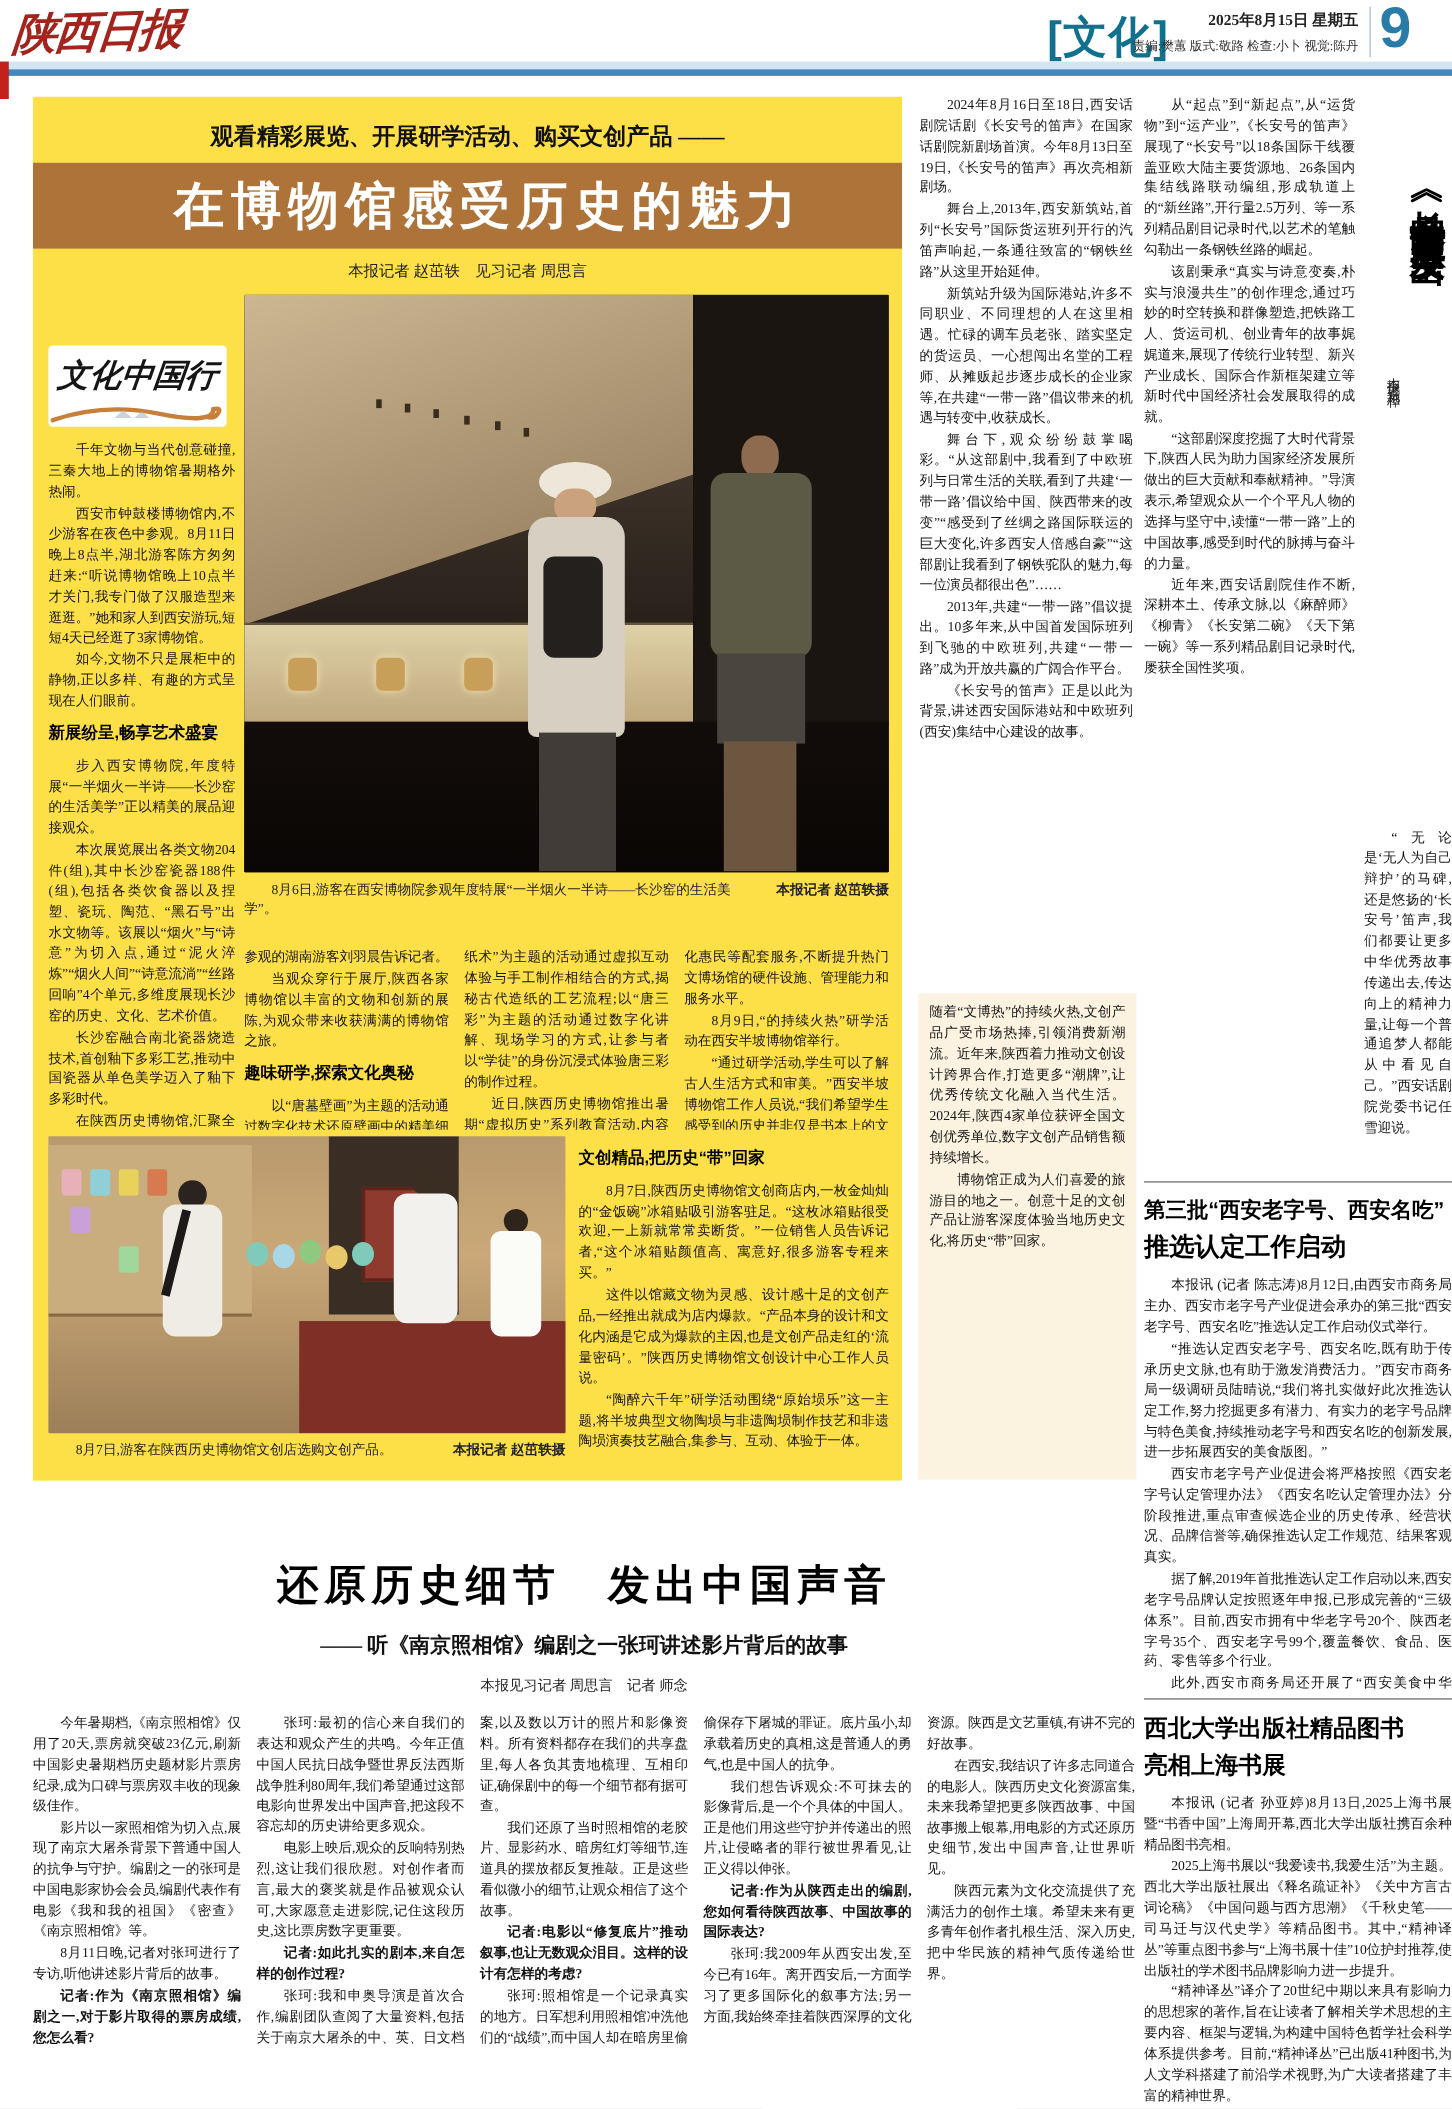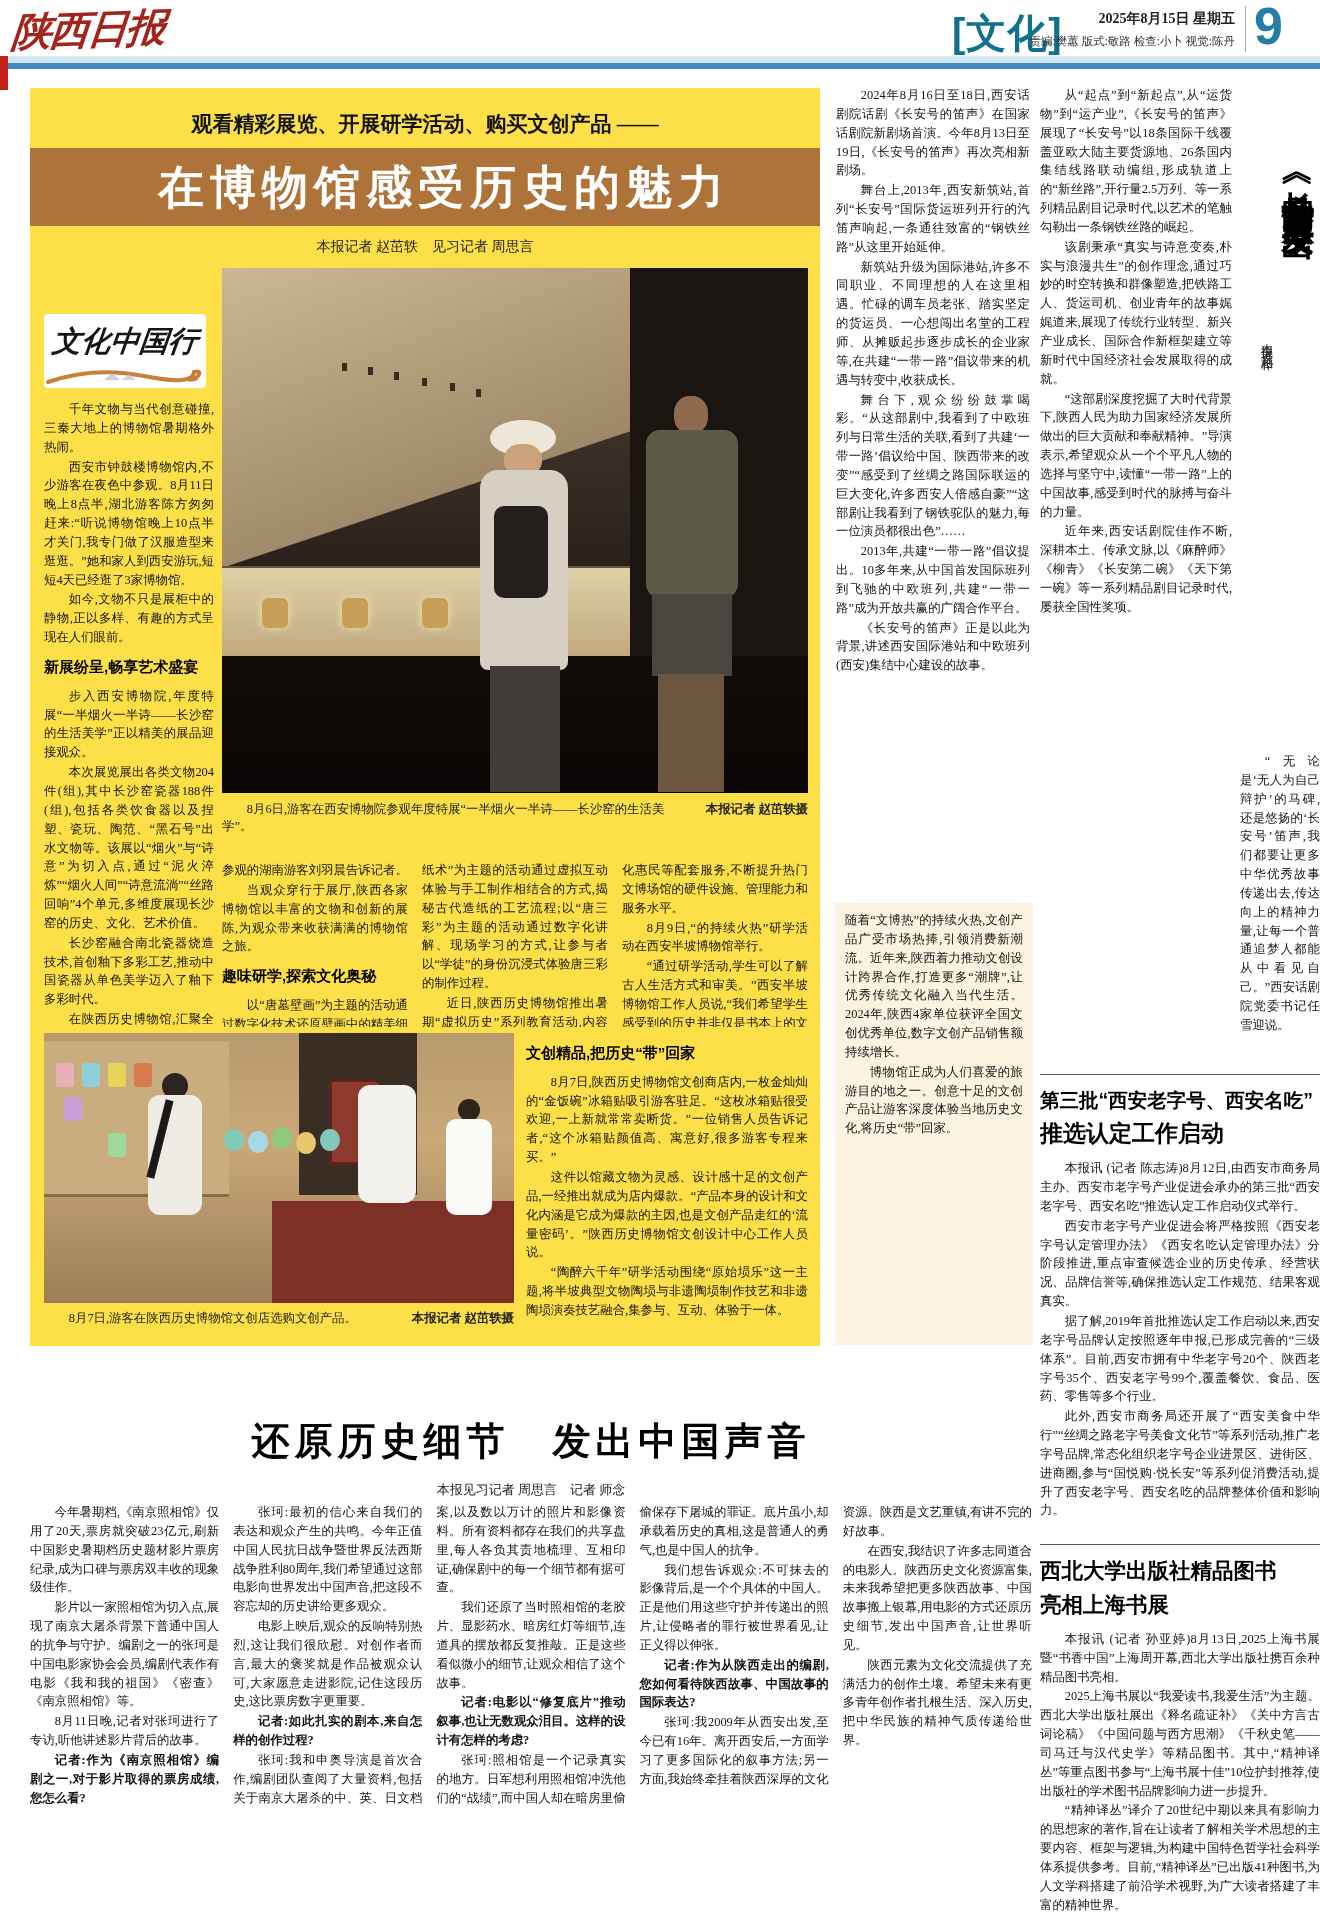--- a/index.html
+++ b/index.html
@@ -234,41 +234,43 @@
   <div class="abs colbox" style="left:1240px;top:752px;width:80px;height:316px;">
       <div class="para p">“无论是‘无人为自己辩护’的马碑,还是悠扬的‘长安号’笛声,我们都要让更多中华优秀故事传递出去,传达向上的精神力量,让每一个普通追梦人都能从中看见自己。”西安话剧院党委书记任雪迎说。</div>
     </div>
 
   <div class="rule" style="left:1040px;top:1074px;width:280px;"></div>
   <div class="abs colbox" style="left:1040px;top:1082px;width:280px;height:458px;">
     <div class="sub-headline" style="font-size:19.5px;">第三批“西安老字号、西安名吃”</div>
     <div class="sub-headline" style="font-size:23px;margin-top:-4px;">推选认定工作启动</div>
     <div>
         <div class="para p">本报讯 (记者 陈志涛)8月12日,由西安市商务局主办、西安市老字号产业促进会承办的第三批“西安老字号、西安名吃”推选认定工作启动仪式举行。</div>
+        <div class="para p">“推选认定西安老字号、西安名吃,既有助于传承历史文脉,也有助于激发消费活力。”西安市商务局一级调研员陆晴说,“我们将扎实做好此次推选认定工作,努力挖掘更多有潜力、有实力的老字号品牌与特色美食,持续推动老字号和西安名吃的创新发展,进一步拓展西安的美食版图。”</div>
         <div class="para p">西安市老字号产业促进会将严格按照《西安老字号认定管理办法》《西安名吃认定管理办法》分阶段推进,重点审查候选企业的历史传承、经营状况、品牌信誉等,确保推选认定工作规范、结果客观真实。</div>
         <div class="para p">据了解,2019年首批推选认定工作启动以来,西安老字号品牌认定按照逐年申报,已形成完善的“三级体系”。目前,西安市拥有中华老字号20个、陕西老字号35个、西安老字号99个,覆盖餐饮、食品、医药、零售等多个行业。</div>
         <div class="para p">此外,西安市商务局还开展了“西安美食中华行”“丝绸之路老字号美食文化节”等系列活动,推广老字号品牌,常态化组织老字号企业进景区、进街区、进商圈,参与“国悦购·悦长安”等系列促消费活动,提升了西安老字号、西安名吃的品牌整体价值和影响力。</div>
       </div>
   </div>
 
   <div class="rule" style="left:1040px;top:1544px;width:280px;"></div>
   <div class="abs colbox" style="left:1040px;top:1552px;width:280px;height:365px;">
     <div class="sub-headline" style="font-size:21.5px;">西北大学出版社精品图书</div>
     <div class="sub-headline" style="font-size:21.5px;margin-top:-4px;">亮相上海书展</div>
     <div>
         <div class="para p">本报讯 (记者 孙亚婷)8月13日,2025上海书展暨“书香中国”上海周开幕,西北大学出版社携百余种精品图书亮相。</div>
         <div class="para p">2025上海书展以“我爱读书,我爱生活”为主题。西北大学出版社展出《释名疏证补》《关中方言古词论稿》《中国问题与西方思潮》《千秋史笔——司马迁与汉代史学》等精品图书。其中,“精神译丛”等重点图书参与“上海书展十佳”10位护封推荐,使出版社的学术图书品牌影响力进一步提升。</div>
         <div class="para p">“精神译丛”译介了20世纪中期以来具有影响力的思想家的著作,旨在让读者了解相关学术思想的主要内容、框架与逻辑,为构建中国特色哲学社会科学体系提供参考。目前,“精神译丛”已出版41种图书,为人文学科搭建了前沿学术视野,为广大读者搭建了丰富的精神世界。</div>
       </div>
   </div>
 
   <div class="abs" style="left:30px;top:1388px;width:1002px;height:529px;overflow:hidden;">
     <div style="text-align:center;margin-top:28px;font-family:'Liberation Sans','DejaVu Sans',sans-serif;font-size:38px;font-weight:900;letter-spacing:5px;color:#000;">还原历史细节　发出中国声音</div>
+    <div style="text-align:center;margin-top:16px;font-size:19px;font-weight:bold;color:#111;">—— 听《南京照相馆》编剧之一张珂讲述影片背后的故事</div>
     <div style="text-align:center;margin-top:14px;font-size:13px;color:#222;">本报见习记者 周思言　记者 师念</div>
-    <div style="margin-top:4px;height:358px;overflow:hidden;column-count:5;column-gap:14px;">
+    <div style="margin-top:16px;height:358px;overflow:hidden;column-count:5;column-gap:14px;">
         <div class="para p">今年暑期档,《南京照相馆》仅用了20天,票房就突破23亿元,刷新中国影史暑期档历史题材影片票房纪录,成为口碑与票房双丰收的现象级佳作。</div>
         <div class="para p">影片以一家照相馆为切入点,展现了南京大屠杀背景下普通中国人的抗争与守护。编剧之一的张珂是中国电影家协会会员,编剧代表作有电影《我和我的祖国》《密查》《南京照相馆》等。</div>
         <div class="para p">8月11日晚,记者对张珂进行了专访,听他讲述影片背后的故事。</div>
         <div class="para q">记者:作为《南京照相馆》编剧之一,对于影片取得的票房成绩,您怎么看?</div>
         <div class="para p">张珂:最初的信心来自我们的表达和观众产生的共鸣。今年正值中国人民抗日战争暨世界反法西斯战争胜利80周年,我们希望通过这部电影向世界发出中国声音,把这段不容忘却的历史讲给更多观众。</div>
         <div class="para p">电影上映后,观众的反响特别热烈,这让我们很欣慰。对创作者而言,最大的褒奖就是作品被观众认可,大家愿意走进影院,记住这段历史,这比票房数字更重要。</div>
         <div class="para q">记者:如此扎实的剧本,来自怎样的创作过程?</div>
         <div class="para p">张珂:我和申奥导演是首次合作,编剧团队查阅了大量资料,包括关于南京大屠杀的中、英、日文档案,以及数以万计的照片和影像资料。所有资料都存在我们的共享盘里,每人各负其责地梳理、互相印证,确保剧中的每一个细节都有据可查。</div>
         <div class="para p">我们还原了当时照相馆的老胶片、显影药水、暗房红灯等细节,连道具的摆放都反复推敲。正是这些看似微小的细节,让观众相信了这个故事。</div>
         <div class="para q">记者:电影以“修复底片”推动叙事,也让无数观众泪目。这样的设计有怎样的考虑?</div>

